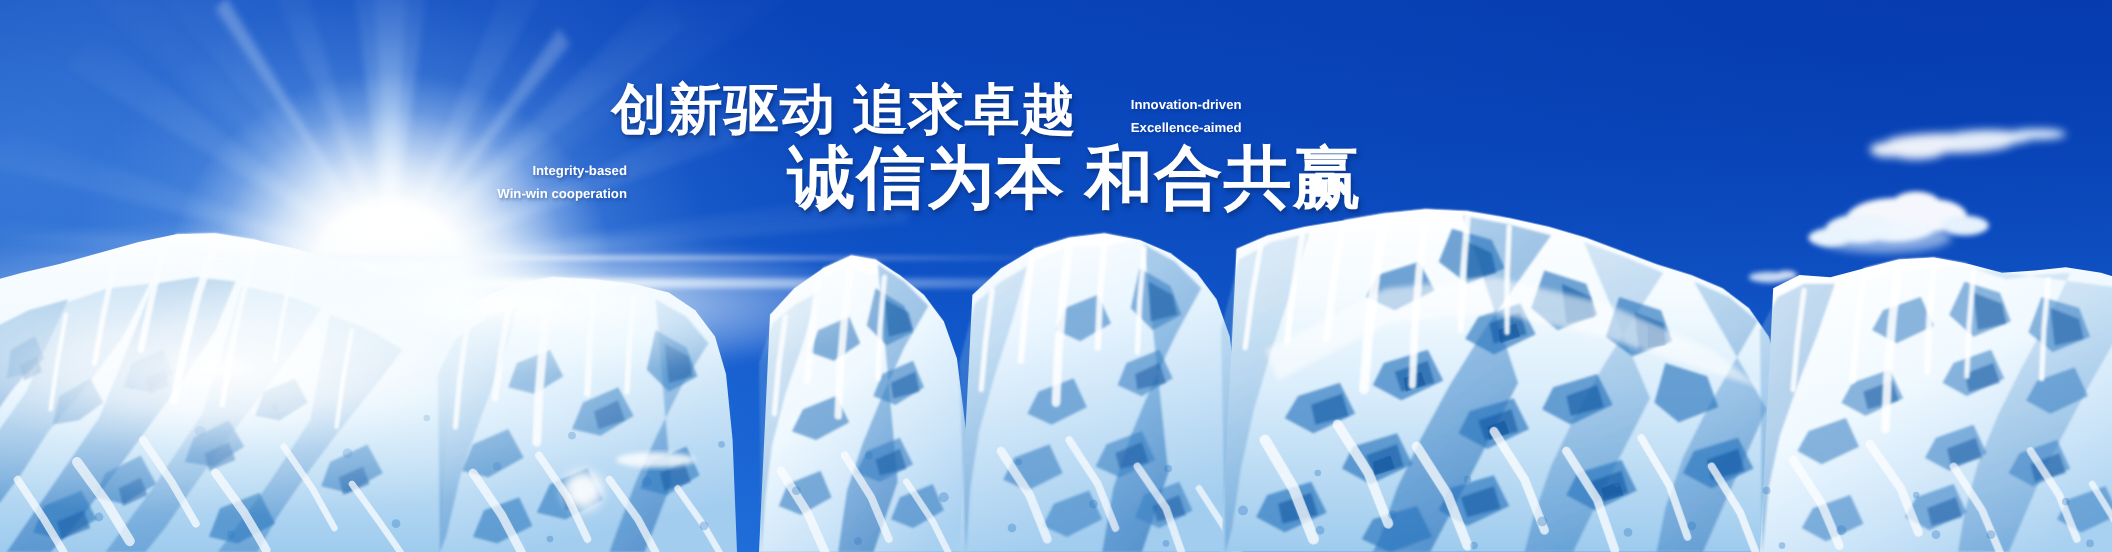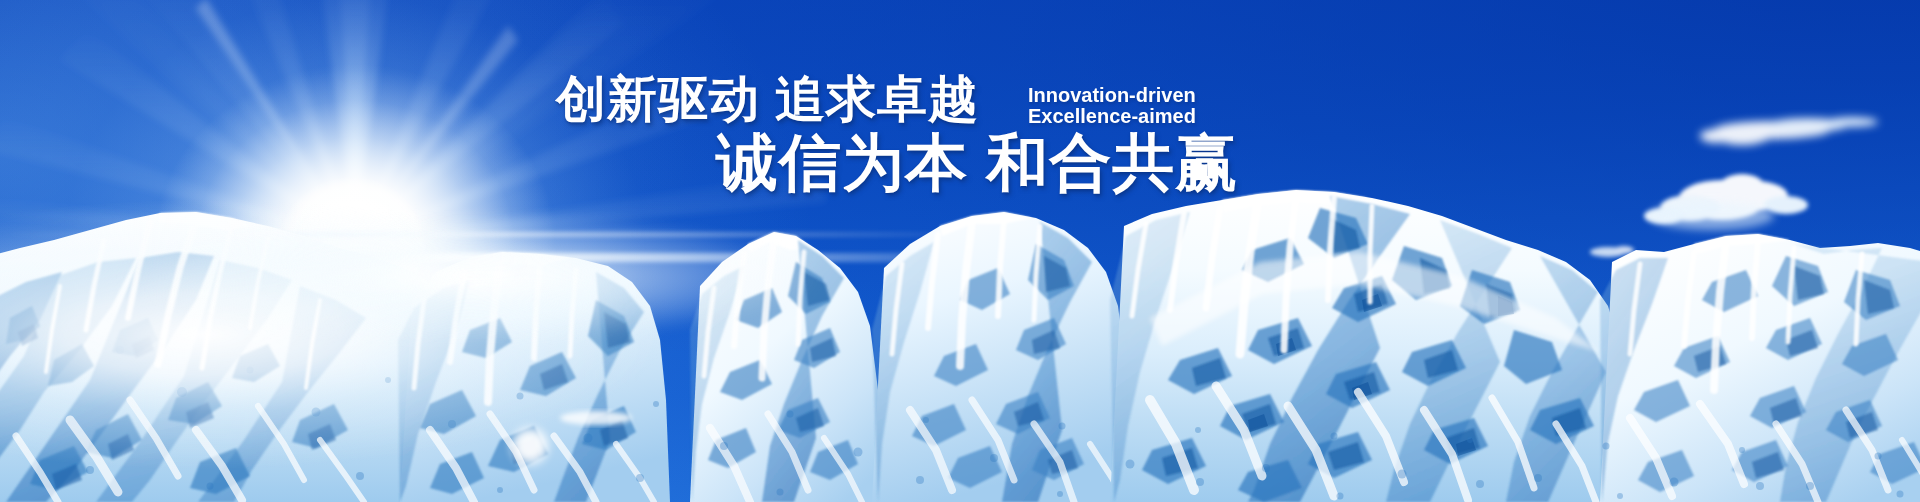--- a/index.html
+++ b/index.html
@@ -92,21 +92,21 @@
       0 1px 2px rgba(10,45,115,.40);
     text-align: center;
   }
   .cn-1{left:556px;top:72px;font-size:50px;line-height:54px;}
   .cn-2{left:716px;top:136px;font-size:62px;line-height:54px;}
 
   .en{
     position:absolute;
     color:#ffffff;
     font-weight:700;
-    font-size:20px;
+    font-size:12px;
     line-height:21px;
     white-space:nowrap;
     text-shadow:1px 2px 3px rgba(10,45,115,.45);
   }
   .en-right{left:1028px;top:85px;text-align:left;}
   .en-left{left:430px;top:145px;width:140px;text-align:right;}
   .en span{display:block;}
 </style>
 </head>
 <body>
@@ -640,15 +640,19 @@
 
     <div class="cn cn-1">创新驱动  追求卓越</div>
 
     <div class="cn cn-2">诚信为本  和合共赢</div>
 
     <div class="en en-right">
       <span>Innovation-driven</span>
       <span>Excellence-aimed</span>
     </div>
 
+    <div class="en en-left">
+      <span>Integrity-based</span>
+      <span>Win-win cooperation</span>
+    </div>
   </div>
 
 </div>
 
 </body></html>

